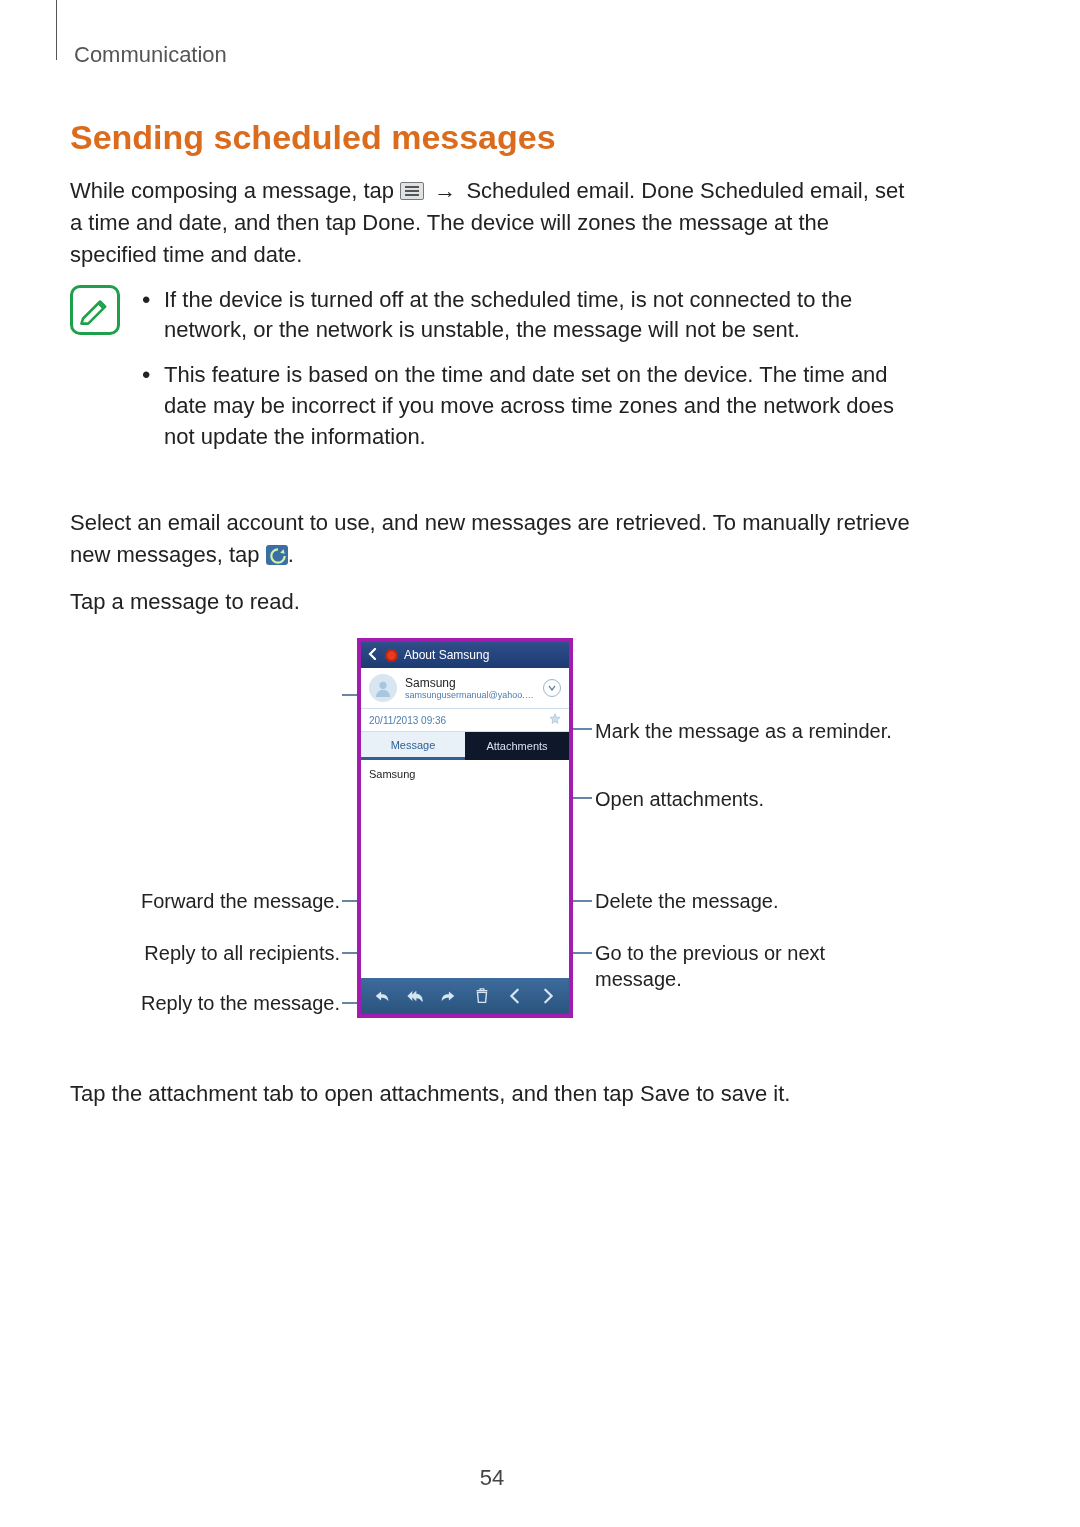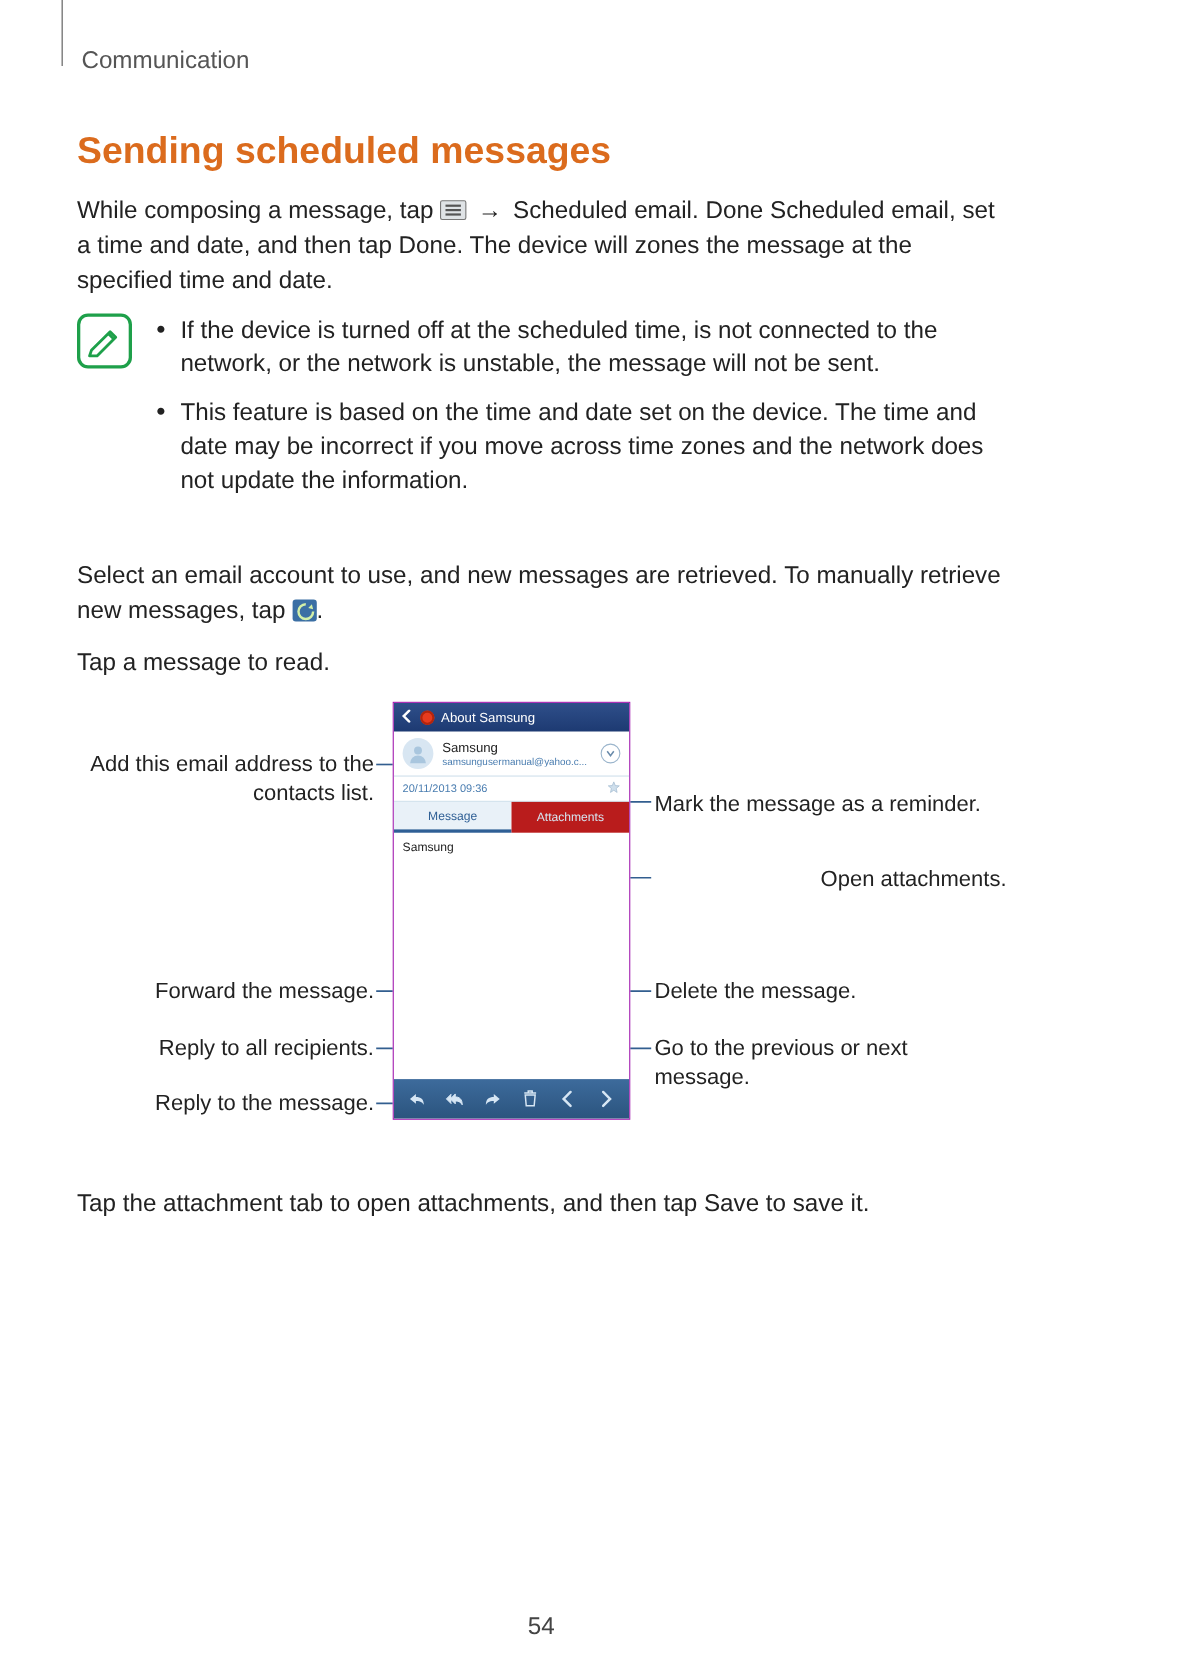--- a/index.html
+++ b/index.html
@@ -20,37 +20,37 @@
   .note-icon { width: 50px; height: 50px; border: 3px solid #1ea04a; border-radius: 10px; display: flex; align-items: center; justify-content: center; }
   .note-icon svg { width: 34px; height: 34px; }
   .note-list { flex: 1; list-style: none; }
   .note-list li { position: relative; padding-left: 22px; font-size: 22px; line-height: 1.4; margin-bottom: 14px; }
   .note-list li::before { content: "•"; position: absolute; left: 0; top: -2px; font-size: 24px; color: #222; }
 
   
   .figure-wrap { position: relative; width: 940px; height: 410px; margin: 20px auto 30px auto; }
 
   
-  .phone { position: absolute; left: 287px; top: 0; width: 216px; height: 380px; border: 1px solid #a21caf; background: #fff; font-family: Arial, sans-serif; overflow: hidden; }
+  .phone { position: absolute; left: 287px; top: 0; width: 216px; height: 380px; border: 4px solid #a21caf; background: #fff; font-family: Arial, sans-serif; overflow: hidden; }
   .ph-titlebar { height: 26px; background: linear-gradient(#2f4f8a, #1d3a72); color: #fff; display: flex; align-items: center; gap: 6px; padding: 0 6px; font-size: 12px; }
   .ph-back { width: 12px; height: 12px; }
   .ph-red-dot { width: 13px; height: 13px; background: #e63b1e; border-radius: 50%; box-shadow: inset 0 0 0 2px #b0250e; }
   .ph-sender-row { height: 40px; display: flex; align-items: center; padding: 4px 8px; gap: 8px; }
   .ph-avatar { width: 28px; height: 28px; border-radius: 50%; background: #d8e6f2; display: flex; align-items: center; justify-content: center; }
   .ph-avatar svg { width: 18px; height: 18px; }
   .ph-sender-txt { flex: 1; min-width: 0; }
   .ph-sender-name { font-size: 12px; color: #222; }
   .ph-sender-email { font-size: 9px; color: #4a7db0; white-space: nowrap; overflow: hidden; text-overflow: ellipsis; }
   .ph-chev { width: 18px; height: 18px; border: 1px solid #9bb5cc; border-radius: 50%; display: flex; align-items: center; justify-content: center; }
   .ph-date-row { height: 24px; padding: 0 8px; display: flex; align-items: center; justify-content: space-between; font-size: 10px; color: #4a7db0; border-top: 1px solid #cfdfec; border-bottom: 1px solid #cfdfec; }
   .ph-star svg { width: 12px; height: 12px; }
   .ph-tabs { height: 28px; display: flex; }
   .ph-tab { flex: 1; display: flex; align-items: center; justify-content: center; font-size: 11px; }
   .ph-tab.msg { background: #e9f1f8; color: #2f5f95; border-bottom: 3px solid #2f5f95; }
-  .ph-tab.att { background: #b91c1c; color: #d6e4f0; }
+  .ph-tab.att { background: #0f172a; color: #d6e4f0; }
   .ph-body { padding: 8px; font-size: 11px; color: #222; height: 215px; }
   .ph-toolbar { position: absolute; bottom: 0; left: 0; right: 0; height: 36px; background: linear-gradient(#3d6b9c, #2b547e); display: flex; align-items: center; justify-content: space-around; padding: 0 4px; }
   .ph-toolbar .tb { width: 20px; height: 20px; display: flex; align-items: center; justify-content: center; }
   .ph-toolbar svg { width: 18px; height: 18px; }
 
   
   .callout-text { position: absolute; font-size: 20px; color: #222; line-height: 1.3; }
   .callout-text.right { text-align: left; }
   .callout-text.left  { text-align: right; }
 
@@ -94,27 +94,26 @@
       <svg viewBox="0 0 18 18">
           <path d="M9 3 a6 6 0 1 0 6 6" fill="none" stroke="#d2f0a8" stroke-width="2"></path>
           <path d="M14 3 L15 7 L11 6 Z" fill="#d2f0a8"></path>
         </svg>
     </span><span>.</span>
   </p>
   <p class="body-text" style="margin-top:16px;">Tap a message to read.</p>
 
   <div class="figure-wrap">
 
-    <div class="callout-text left" style="left:0; top:44px; width:270px;">Add this email address to the contacts list.</div>
     <div class="callout-text left" style="left:0; top:250px; width:270px;">Forward the message.</div>
     <div class="callout-text left" style="left:0; top:302px; width:270px;">Reply to all recipients.</div>
     <div class="callout-text left" style="left:0; top:352px; width:270px;">Reply to the message.</div>
 
     <div class="callout-text right" style="left:525px; top:80px; width:320px;">Mark the message as a reminder.</div>
-    <div class="callout-text right" style="left:525px; top:148px; width:320px;text-align:right;">Open attachments.</div>
+    <div class="callout-text right" style="left:525px; top:148px; width:320px;">Open attachments.</div>
     <div class="callout-text right" style="left:525px; top:250px; width:320px;">Delete the message.</div>
     <div class="callout-text right" style="left:525px; top:302px; width:320px;">Go to the previous or next message.</div>
 
     <svg class="line" style="left:0; top:0;" width="940" height="400">
       <g stroke="#325e8f" stroke-width="1.5" fill="none">
 
         <path d="M272 57 H300"></path>
 
         <path d="M272 263 H360 V352"></path>
         <path d="M272 315 H338 V352"></path>

